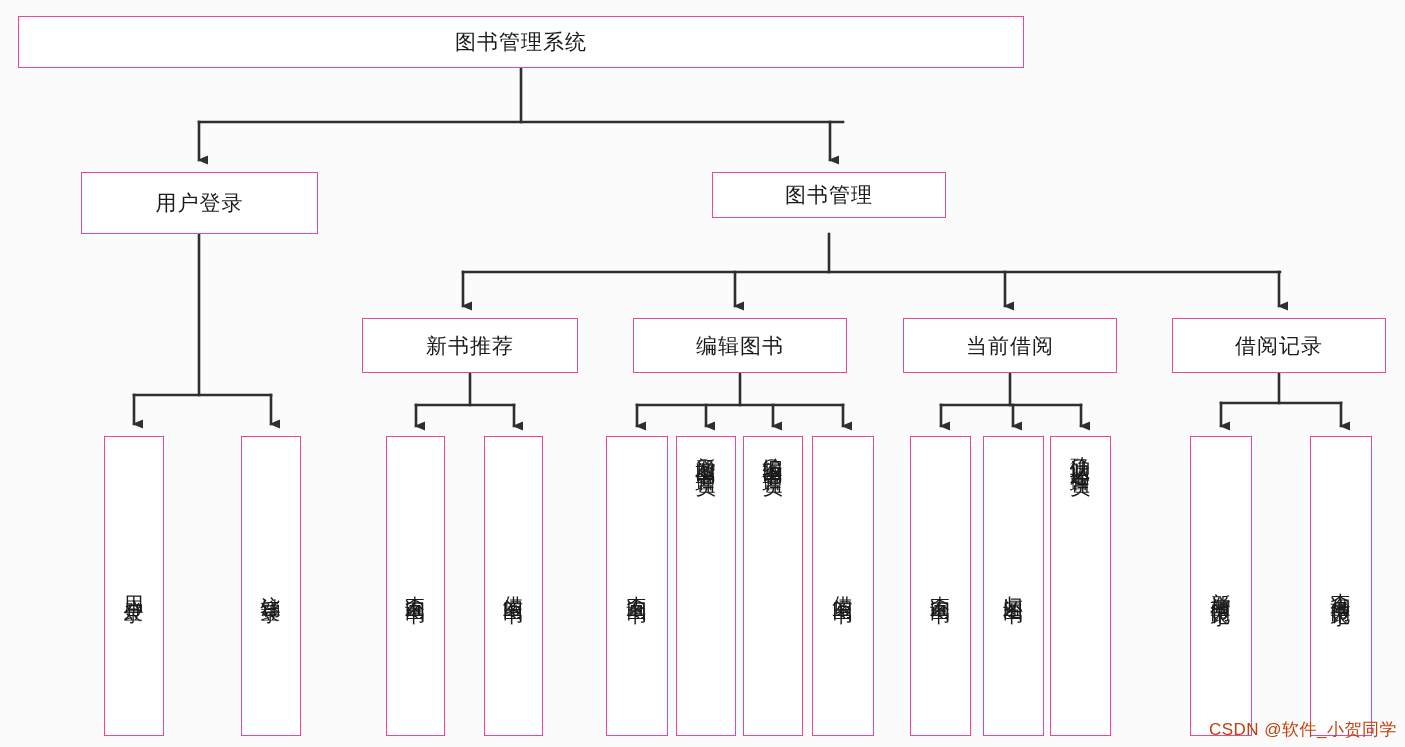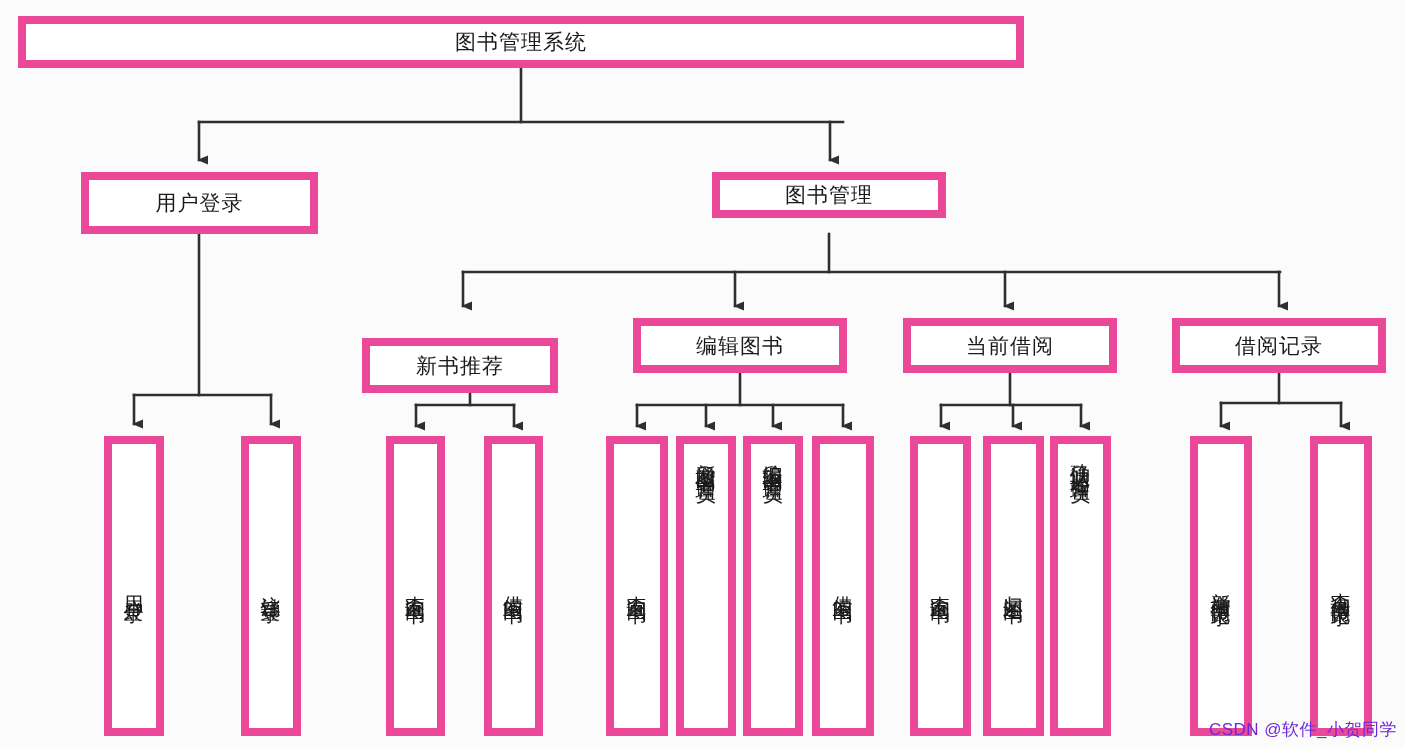--- a/index.html
+++ b/index.html
@@ -21,21 +21,21 @@
     left: 0;
     top: 0;
     width: 1405px;
     height: 747px;
     pointer-events: none;
   }
   .node {
     position: absolute;
     box-sizing: border-box;
     background: #ffffff;
-    border: 8px solid #ec4899;
+    border: 1px solid #ec4899;
     display: flex;
     align-items: center;
     justify-content: center;
     color: #1a1a1a;
   }
   .node.horiz .label {
     font-size: 21px;
     line-height: 1.1;
     letter-spacing: 1px;
     white-space: nowrap;
@@ -55,21 +55,21 @@
   }
   .node.vert.center {
     align-items: center;
     padding-top: 0;
   }
   .watermark {
     position: absolute;
     right: 8px;
     bottom: 6px;
     font-size: 17px;
-    color: #6d28d9;
+    color: #c2410c;
     letter-spacing: 0.5px;
     white-space: nowrap;
     user-select: none;
   }
 </style>
 </head>
 <body>
 
 <div id="canvas">
 
@@ -127,21 +127,21 @@
     <span class="label">图书管理系统</span>
   </div>
 
   <div class="node horiz" style="left:81px; top:172px; width:237px; height:62px;">
     <span class="label">用户登录</span>
   </div>
   <div class="node horiz" style="left:712px; top:172px; width:234px; height:46px;">
     <span class="label">图书管理</span>
   </div>
 
-  <div class="node horiz" style="left:362px; top:318px; width:196px; height:55px;margin-top:20px;">
+  <div class="node horiz" style="left:362px; top:318px; width:216px; height:55px;">
     <span class="label">新书推荐</span>
   </div>
   <div class="node horiz" style="left:633px; top:318px; width:214px; height:55px;">
     <span class="label">编辑图书</span>
   </div>
   <div class="node horiz" style="left:1172px; top:318px; width:214px; height:55px;">
     <span class="label">借阅记录</span>
   </div>
   <div class="node horiz" style="left:903px; top:318px; width:214px; height:55px;">
     <span class="label">当前借阅</span>

